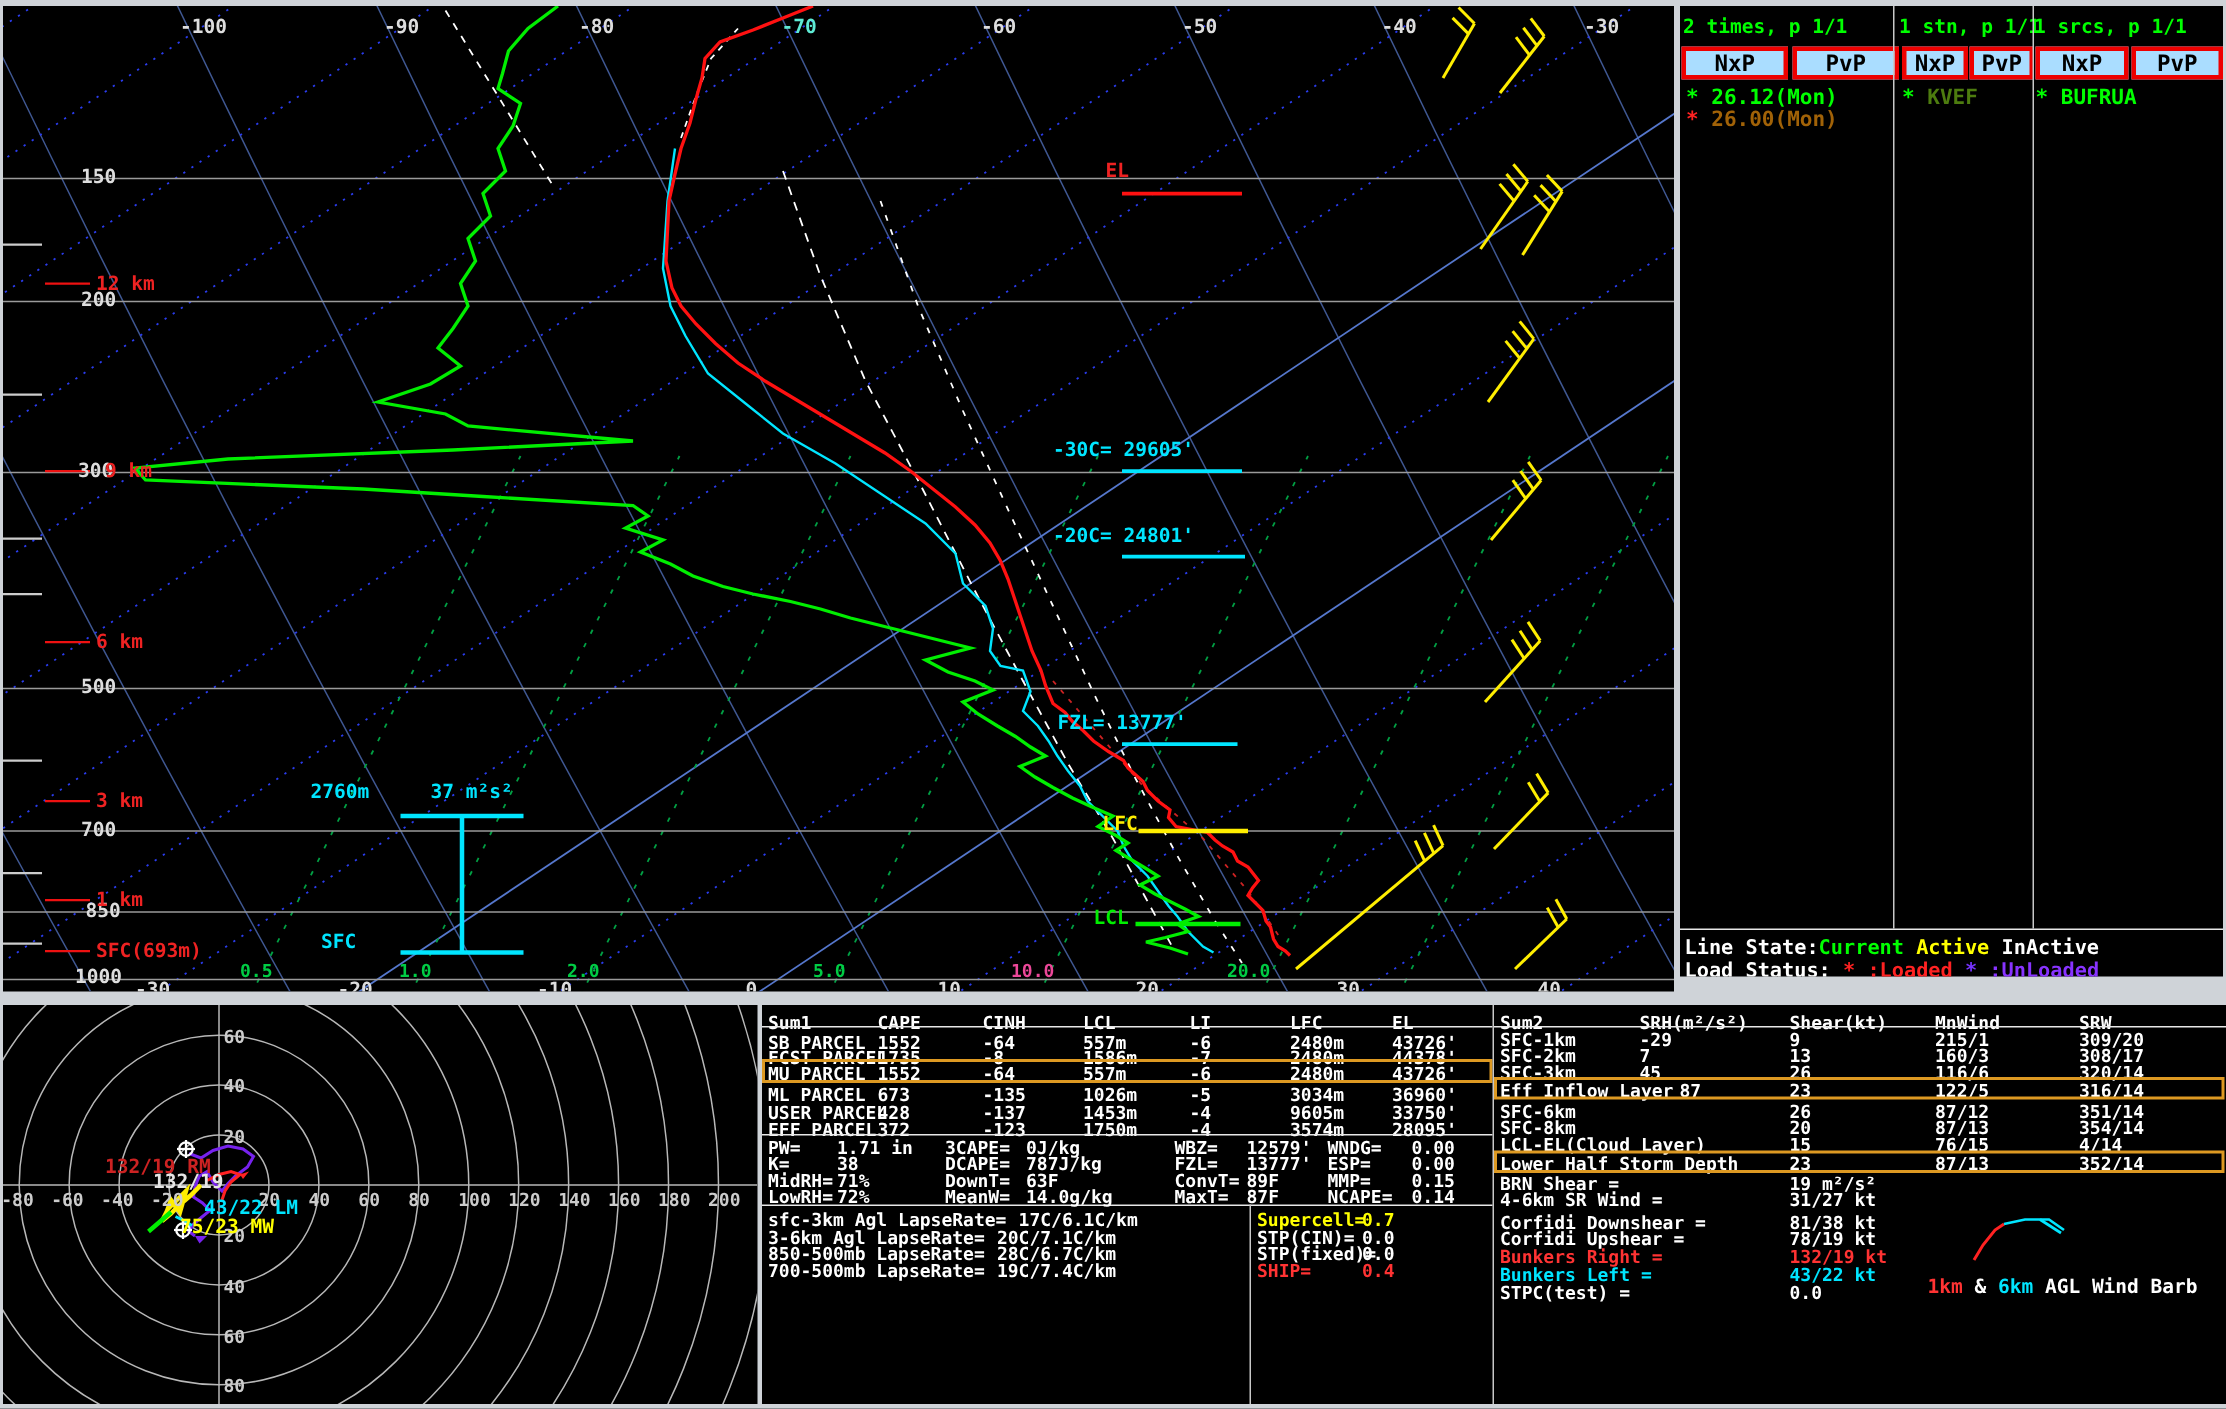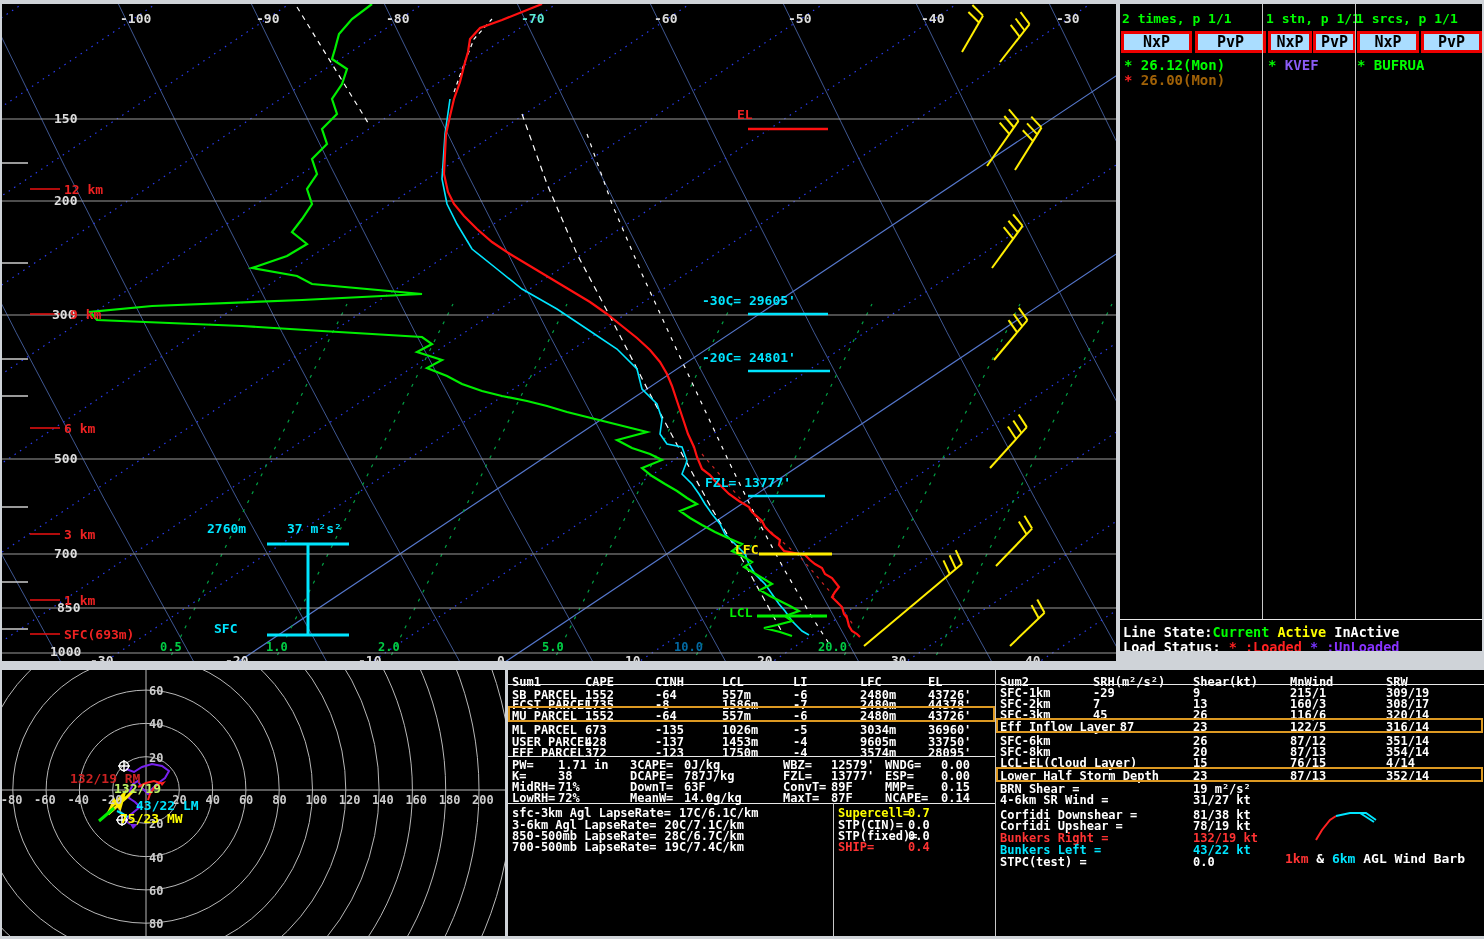--- a/index.html
+++ b/index.html
@@ -178,21 +178,21 @@
         <div class="lbl" style="left: 356px; top: 650px; color: rgb(221, 221, 221); font-size: 13px;">-10</div>
         <div class="lbl" style="left: 495px; top: 650px; color: rgb(221, 221, 221); font-size: 13px;">0</div>
         <div class="lbl" style="left: 623px; top: 650px; color: rgb(221, 221, 221); font-size: 13px;">10</div>
         <div class="lbl" style="left: 755px; top: 650px; color: rgb(221, 221, 221); font-size: 13px;">20</div>
         <div class="lbl" style="left: 889px; top: 650px; color: rgb(221, 221, 221); font-size: 13px;">30</div>
         <div class="lbl" style="left: 1023px; top: 650px; color: rgb(221, 221, 221); font-size: 13px;">40</div>
         <div class="lbl" style="left: 158px; top: 637px; color: rgb(0, 204, 68); font-size: 12px;">0.5</div>
         <div class="lbl" style="left: 264px; top: 637px; color: rgb(0, 204, 68); font-size: 12px;">1.0</div>
         <div class="lbl" style="left: 376px; top: 637px; color: rgb(0, 204, 68); font-size: 12px;">2.0</div>
         <div class="lbl" style="left: 540px; top: 637px; color: rgb(0, 204, 68); font-size: 12px;">5.0</div>
-        <div class="lbl" style="left: 672px; top: 637px; color: #0369a1; font-size: 12px;">10.0</div>
+        <div class="lbl" style="left: 672px; top: 637px; color: #ec4899; font-size: 12px;">10.0</div>
         <div class="lbl" style="left: 816px; top: 637px; color: rgb(0, 204, 68); font-size: 12px;">20.0</div>
         <div class="lbl" style="left: 735px; top: 104px; color: rgb(238, 34, 34); font-size: 13px;">EL</div>
         <div class="lbl" style="left: 700px; top: 290px; color: rgb(0, 229, 255); font-size: 13px;">-30C= 29605'</div>
         <div class="lbl" style="left: 700px; top: 347px; color: rgb(0, 229, 255); font-size: 13px;">-20C= 24801'</div>
         <div class="lbl" style="left: 703px; top: 472px; color: rgb(0, 229, 255); font-size: 13px;">FZL= 13777'</div>
         <div class="lbl" style="left: 733px; top: 539px; color: rgb(255, 238, 0); font-size: 13px;">LFC</div>
         <div class="lbl" style="left: 727px; top: 602px; color: rgb(0, 238, 0); font-size: 13px;">LCL</div>
         <div class="lbl" style="left: 205px; top: 518px; color: rgb(0, 229, 255); font-size: 13px; text-align: right;">2760m</div>
         <div class="lbl" style="left: 285px; top: 518px; color: rgb(0, 229, 255); font-size: 13px;">37 m²s²</div>
         <div class="lbl" style="left: 212px; top: 618px; color: rgb(0, 229, 255); font-size: 13px;">SFC</div>
@@ -205,21 +205,21 @@
         <div class="lbl" style="left: 146px; top: 8px; color: rgb(0, 255, 0); font-size: 13px; position: absolute;">1 stn, p 1/1</div>
         <div class="lbl" style="left: 236px; top: 8px; color: rgb(0, 255, 0); font-size: 13px; position: absolute;">1 srcs, p 1/1</div>
         <button class="rp-btn" style="left: 1px; width: 71px;">NxP</button>
         <button class="rp-btn" style="left: 75px; width: 71px;">PvP</button>
         <button class="rp-btn" style="left: 148px; width: 44px;">NxP</button>
         <button class="rp-btn" style="left: 193px; width: 43px;">PvP</button>
         <button class="rp-btn" style="left: 237px; width: 62px;">NxP</button>
         <button class="rp-btn" style="left: 301px; width: 61px;">PvP</button>
         <div class="rp-item" style="left: 4px; top: 54px;"><span style="color: rgb(0, 255, 0);">* </span><span style="color: rgb(0, 255, 0);">26.12(Mon)</span></div>
         <div class="rp-item" style="left: 4px; top: 69px;"><span style="color: rgb(255, 34, 34);">* </span><span style="color: #a16207;">26.00(Mon)</span></div>
-        <div class="rp-item" style="left: 148px; top: 54px;"><span style="color: rgb(0, 255, 0);">* </span><span style="color: #8b5cf6;">KVEF</span></div>
+        <div class="rp-item" style="left: 148px; top: 54px;"><span style="color: rgb(0, 255, 0);">* </span><span style="color: #4d7c0f;">KVEF</span></div>
         <div class="rp-item" style="left: 237px; top: 54px;"><span style="color: rgb(0, 255, 0);">* </span><span style="color: rgb(0, 255, 0);">BUFRUA</span></div>
       </div>
     <div class="vdiv" style="left:142px;height:615px;"></div>
     <div class="vdiv" style="left:235px;height:615px;"></div>
     <div class="hline" style="left:0;top:615px;width:362px;"></div>
     <div class="statusrow" style="left:3px;top:622px;" id="line-state"><span class="seg" style="color: rgb(255, 255, 255);">Line State:</span><span class="seg" style="color: rgb(0, 255, 0);">Current</span><span class="seg" style="color: rgb(255, 255, 0);"> Active</span><span class="seg" style="color: rgb(255, 255, 255);"> InActive</span></div>
     <div class="statusrow" style="left:3px;top:637px;" id="load-status"><span class="seg" style="color: rgb(255, 255, 255);">Load Status: </span><span class="seg" style="color: rgb(255, 34, 34);">* </span><span class="seg" style="color: rgb(255, 34, 34);">:Loaded </span><span class="seg" style="color: rgb(119, 51, 255);">* </span><span class="seg" style="color: rgb(136, 51, 255);">:UnLoaded</span></div>
   </div>
 
   <div class="panel" id="hodo">
@@ -269,21 +269,21 @@
         <div class="lbl" style="left: 32.1px; top: 124px; color: rgb(204, 204, 204); font-size: 12px;">-60</div>
         <div class="lbl" style="left: -1.2px; top: 124px; color: rgb(204, 204, 204); font-size: 12px;">-80</div>
         <div class="lbl" style="left: 147px; top: 81.7px; color: rgb(204, 204, 204); font-size: 12px;">20</div>
         <div class="lbl" style="left: 147px; top: 48.4px; color: rgb(204, 204, 204); font-size: 12px;">40</div>
         <div class="lbl" style="left: 147px; top: 15.1px; color: rgb(204, 204, 204); font-size: 12px;">60</div>
         <div class="lbl" style="left: 147px; top: 148.3px; color: rgb(204, 204, 204); font-size: 12px;">20</div>
         <div class="lbl" style="left: 147px; top: 181.6px; color: rgb(204, 204, 204); font-size: 12px;">40</div>
         <div class="lbl" style="left: 147px; top: 214.9px; color: rgb(204, 204, 204); font-size: 12px;">60</div>
         <div class="lbl" style="left: 147px; top: 248.2px; color: rgb(204, 204, 204); font-size: 12px;">80</div>
         <div class="lbl" style="left: 68px; top: 102px; color: rgb(204, 34, 34); font-size: 13px;">132/19 RM</div>
-        <div class="lbl" style="left: 112px; top: 112px; color: #bef264; font-size: 13px;">132/19</div>
+        <div class="lbl" style="left: 100px; top: 112px; color: #e5e5e5; font-size: 13px;">132/19</div>
         <div class="lbl" style="left: 134px; top: 129px; color: rgb(0, 229, 255); font-size: 13px;">43/22 LM</div>
         <div class="lbl" style="left: 118px; top: 142px; color: rgb(255, 255, 0); font-size: 13px;">75/23 MW</div>
       </div>
   </div>
 
   <div class="panel" id="datapanel">
     <div id="tables">
         <div class="drow" style="left: 0px; top: 6px; width: 976px;"><span class="dcell" style="left: 4px;">Sum1</span><span class="dcell" style="left: 77px;">CAPE</span><span class="dcell" style="left: 147px;">CINH</span><span class="dcell" style="left: 214px;">LCL</span><span class="dcell" style="left: 285px;">LI</span><span class="dcell" style="left: 352px;">LFC</span><span class="dcell" style="left: 420px;">EL</span></div>
         <div class="drow" style="left: 0px; top: 19px; width: 976px;"><span class="dcell" style="left: 4px;">SB PARCEL</span><span class="dcell" style="left: 77px;">1552</span><span class="dcell" style="left: 147px;">-64</span><span class="dcell" style="left: 214px;">557m</span><span class="dcell" style="left: 285px;">-6</span><span class="dcell" style="left: 352px;">2480m</span><span class="dcell" style="left: 420px;">43726'</span></div>
         <div class="drow" style="left: 0px; top: 29px; width: 976px;"><span class="dcell" style="left: 4px;">FCST PARCEL</span><span class="dcell" style="left: 77px;">1735</span><span class="dcell" style="left: 147px;">-8</span><span class="dcell" style="left: 214px;">1586m</span><span class="dcell" style="left: 285px;">-7</span><span class="dcell" style="left: 352px;">2480m</span><span class="dcell" style="left: 420px;">44378'</span></div>
@@ -303,21 +303,21 @@
         <div class="drow" style="left: 0px; top: 149px; width: 976px;"><span class="dcell" style="left: 4px;">3-6km Agl LapseRate=</span><span class="dcell" style="left: 156.6px;">20C/7.1C/km</span></div>
         <div class="drow" style="left: 0px; top: 160px; width: 976px;"><span class="dcell" style="left: 4px;">850-500mb LapseRate=</span><span class="dcell" style="left: 156.6px;">28C/6.7C/km</span></div>
         <div class="drow" style="left: 0px; top: 171px; width: 976px;"><span class="dcell" style="left: 4px;">700-500mb LapseRate=</span><span class="dcell" style="left: 156.6px;">19C/7.4C/km</span></div>
         <div class="drow" style="left: 0px; top: 137px; width: 976px;"><span class="dcell" style="left: 330px; color: rgb(255, 255, 0);">Supercell=</span><span class="dcell" style="left: 400px; color: rgb(255, 255, 0);">0.7</span></div>
         <div class="drow" style="left: 0px; top: 149px; width: 976px;"><span class="dcell" style="left: 330px; color: rgb(255, 255, 255);">STP(CIN)=</span><span class="dcell" style="left: 400px; color: rgb(255, 255, 255);">0.0</span></div>
         <div class="drow" style="left: 0px; top: 160px; width: 976px;"><span class="dcell" style="left: 330px; color: rgb(255, 255, 255);">STP(fixed)=</span><span class="dcell" style="left: 400px; color: rgb(255, 255, 255);">0.0</span></div>
         <div class="drow" style="left: 0px; top: 171px; width: 976px;"><span class="dcell" style="left: 330px; color: rgb(255, 51, 51);">SHIP=</span><span class="dcell" style="left: 400px; color: rgb(255, 51, 51);">0.4</span></div>
         <div class="vdiv" style="left: 325px; top: 133px; height: 133px;"></div>
         <div class="vdiv" style="left: 487px; top: 0px; height: 266px;"></div>
         <div class="drow" style="left: 0px; top: 6px; width: 976px;"><span class="dcell" style="left: 492px;">Sum2</span><span class="dcell" style="left: 585px;">SRH(m²/s²)</span><span class="dcell" style="left: 685px;">Shear(kt)</span><span class="dcell" style="left: 782px;">MnWind</span><span class="dcell" style="left: 878px;">SRW</span></div>
-        <div class="drow" style="left: 0px; top: 17px; width: 976px;"><span class="dcell" style="left: 492px;">SFC-1km</span><span class="dcell" style="left: 585px;">-29</span><span class="dcell" style="left: 685px;">9</span><span class="dcell" style="left: 782px;">215/1</span><span class="dcell" style="left: 878px;">309/19</span></div>
+        <div class="drow" style="left: 0px; top: 17px; width: 976px;"><span class="dcell" style="left: 492px;">SFC-1km</span><span class="dcell" style="left: 585px;">-29</span><span class="dcell" style="left: 685px;">9</span><span class="dcell" style="left: 782px;">215/1</span><span class="dcell" style="left: 878px;">309/20</span></div>
         <div class="drow" style="left: 0px; top: 28px; width: 976px;"><span class="dcell" style="left: 492px;">SFC-2km</span><span class="dcell" style="left: 585px;">7</span><span class="dcell" style="left: 685px;">13</span><span class="dcell" style="left: 782px;">160/3</span><span class="dcell" style="left: 878px;">308/17</span></div>
         <div class="drow" style="left: 0px; top: 39px; width: 976px;"><span class="dcell" style="left: 492px;">SFC-3km</span><span class="dcell" style="left: 585px;">45</span><span class="dcell" style="left: 685px;">26</span><span class="dcell" style="left: 782px;">116/6</span><span class="dcell" style="left: 878px;">320/14</span></div>
         <div class="drow" style="left: 0px; top: 51px; width: 976px;"><span class="dcell" style="left: 492px;">Eff Inflow Layer</span><span class="dcell" style="left: 611.68px;">87</span><span class="dcell" style="left: 685px;">23</span><span class="dcell" style="left: 782px;">122/5</span><span class="dcell" style="left: 878px;">316/14</span></div>
         <div class="drow" style="left: 0px; top: 65px; width: 976px;"><span class="dcell" style="left: 492px;">SFC-6km</span><span class="dcell" style="left: 685px;">26</span><span class="dcell" style="left: 782px;">87/12</span><span class="dcell" style="left: 878px;">351/14</span></div>
         <div class="drow" style="left: 0px; top: 76px; width: 976px;"><span class="dcell" style="left: 492px;">SFC-8km</span><span class="dcell" style="left: 685px;">20</span><span class="dcell" style="left: 782px;">87/13</span><span class="dcell" style="left: 878px;">354/14</span></div>
         <div class="drow" style="left: 0px; top: 87px; width: 976px;"><span class="dcell" style="left: 492px;">LCL-EL(Cloud Layer)</span><span class="dcell" style="left: 685px;">15</span><span class="dcell" style="left: 782px;">76/15</span><span class="dcell" style="left: 878px;">4/14</span></div>
         <div class="drow" style="left: 0px; top: 100px; width: 976px;"><span class="dcell" style="left: 492px;">Lower Half Storm Depth</span><span class="dcell" style="left: 685px;">23</span><span class="dcell" style="left: 782px;">87/13</span><span class="dcell" style="left: 878px;">352/14</span></div>
         <div class="hline" style="left: 488px; top: 14px; width: 488px;"></div>
         <div class="hibox" style="left: 488px; top: 48px; width: 487px; height: 15px;"></div>
         <div class="hibox" style="left: 488px; top: 97px; width: 487px; height: 15px;"></div>

